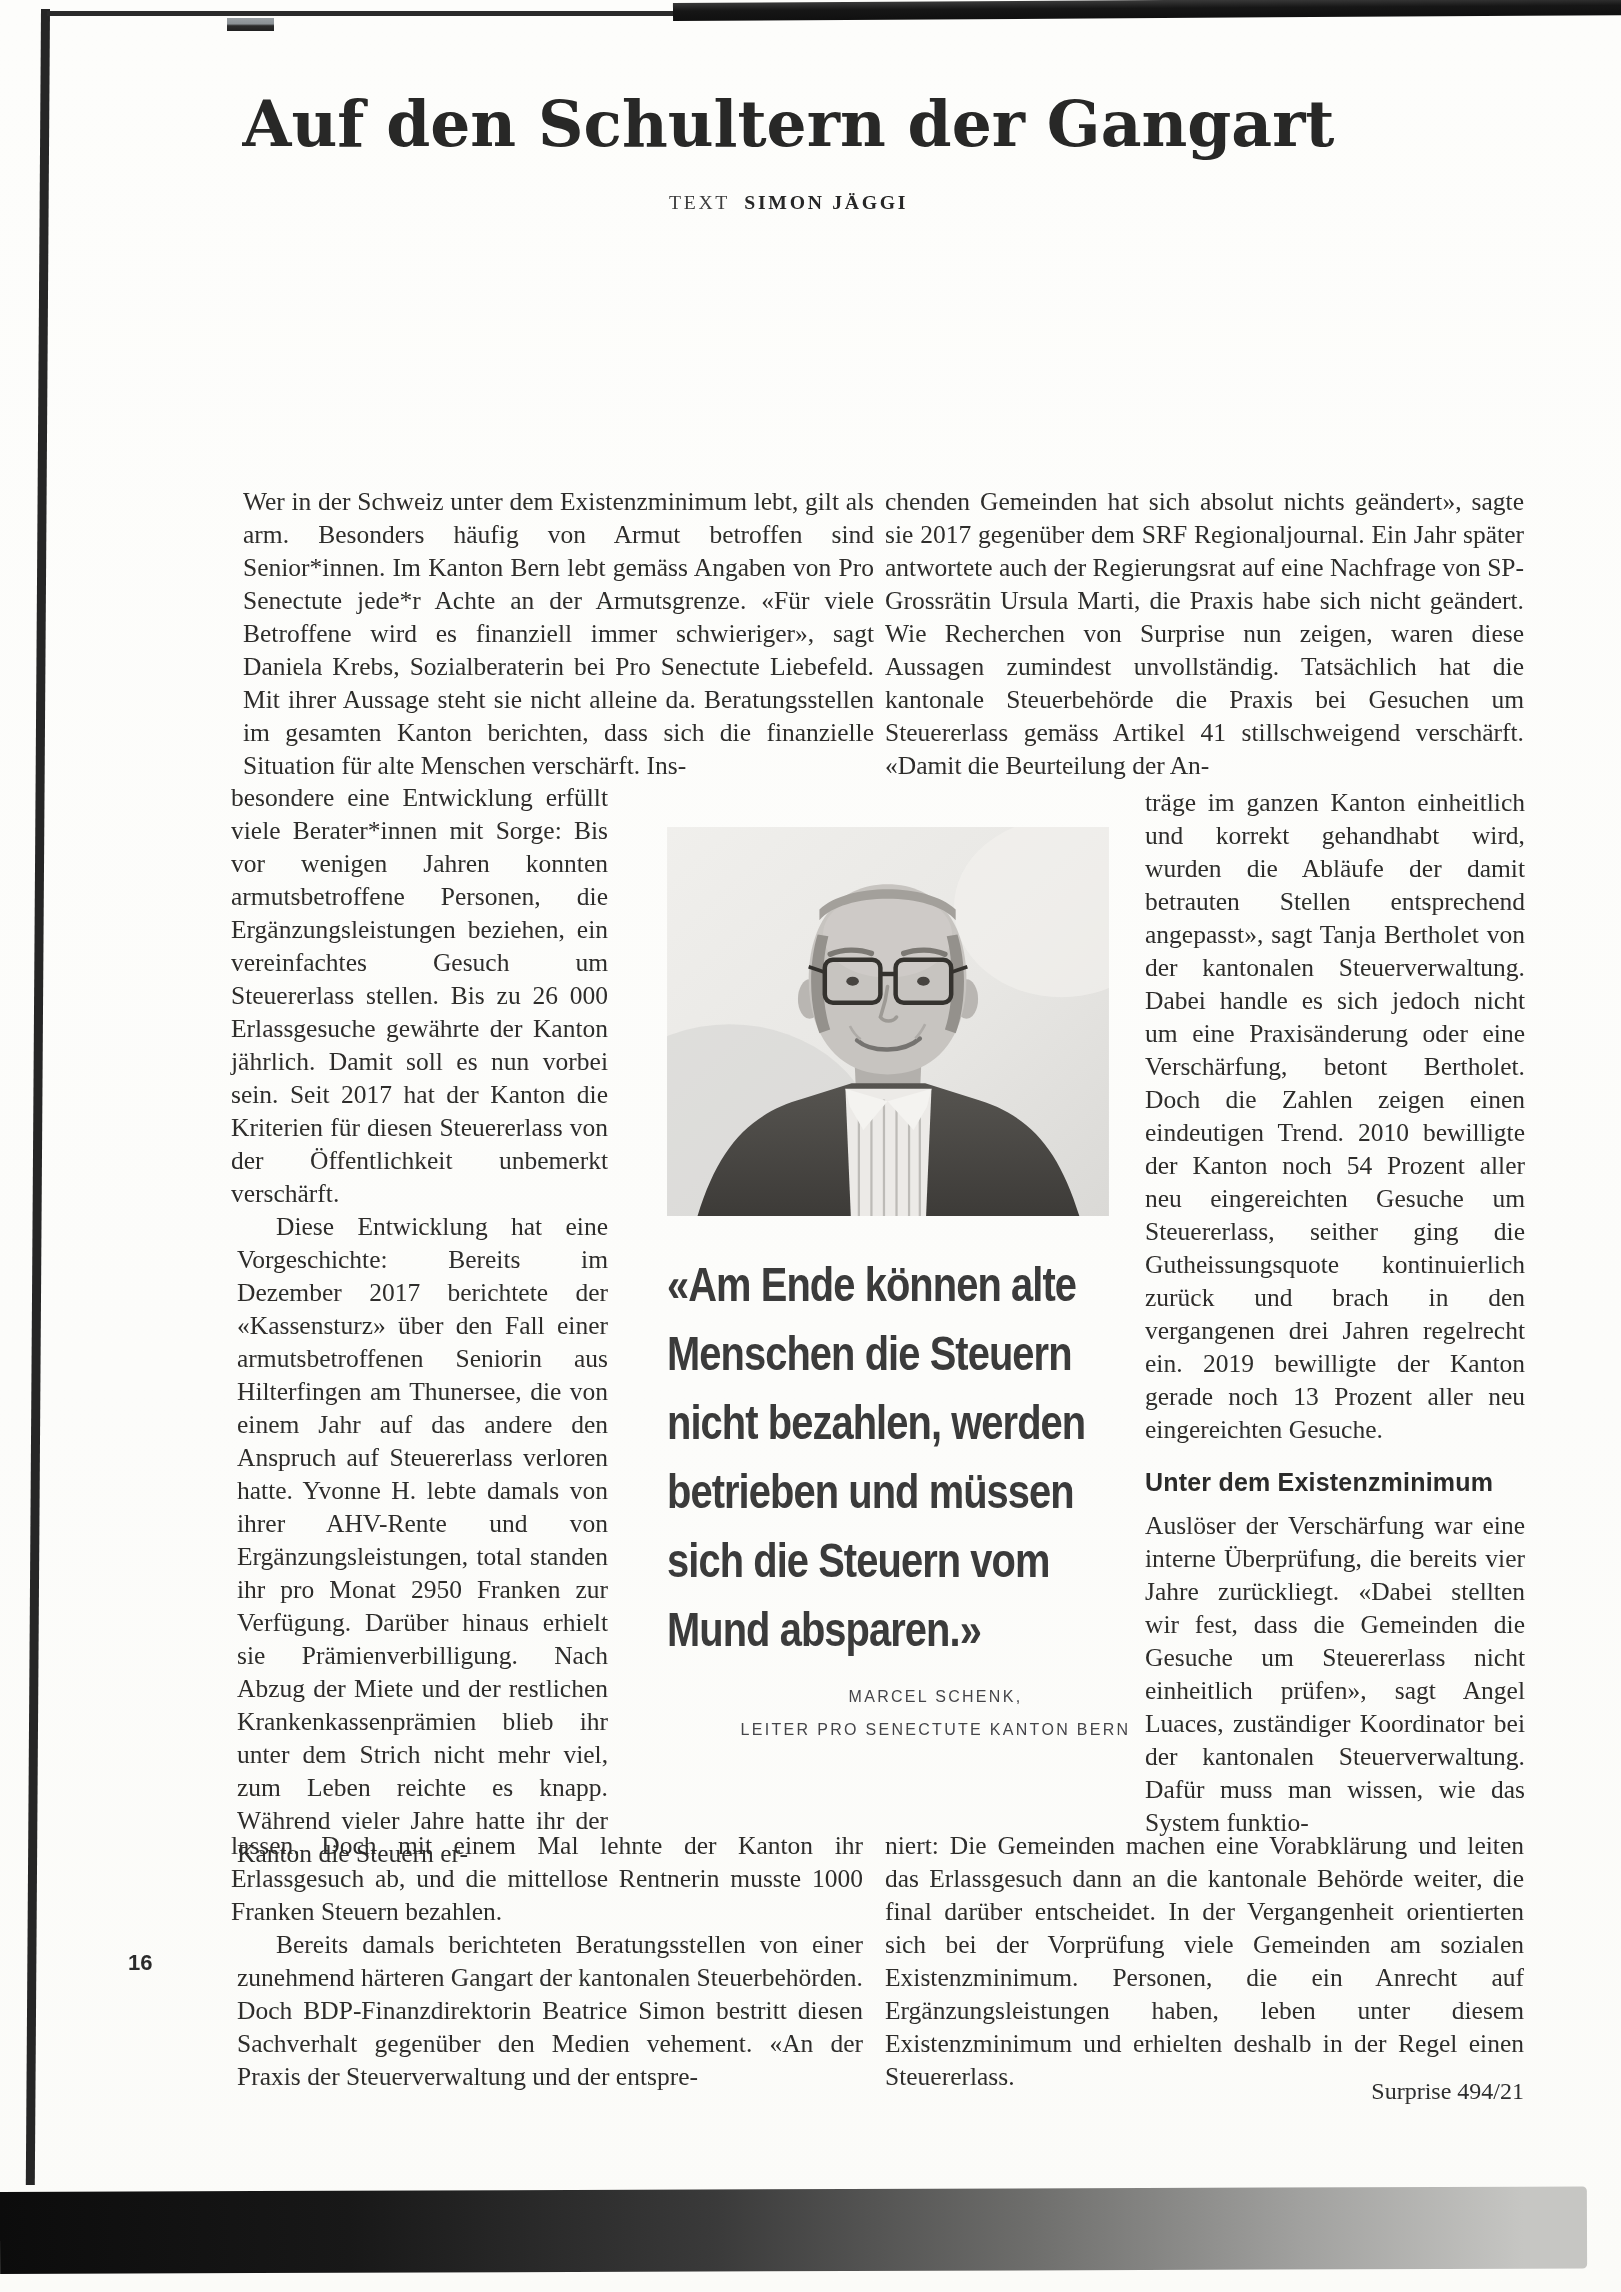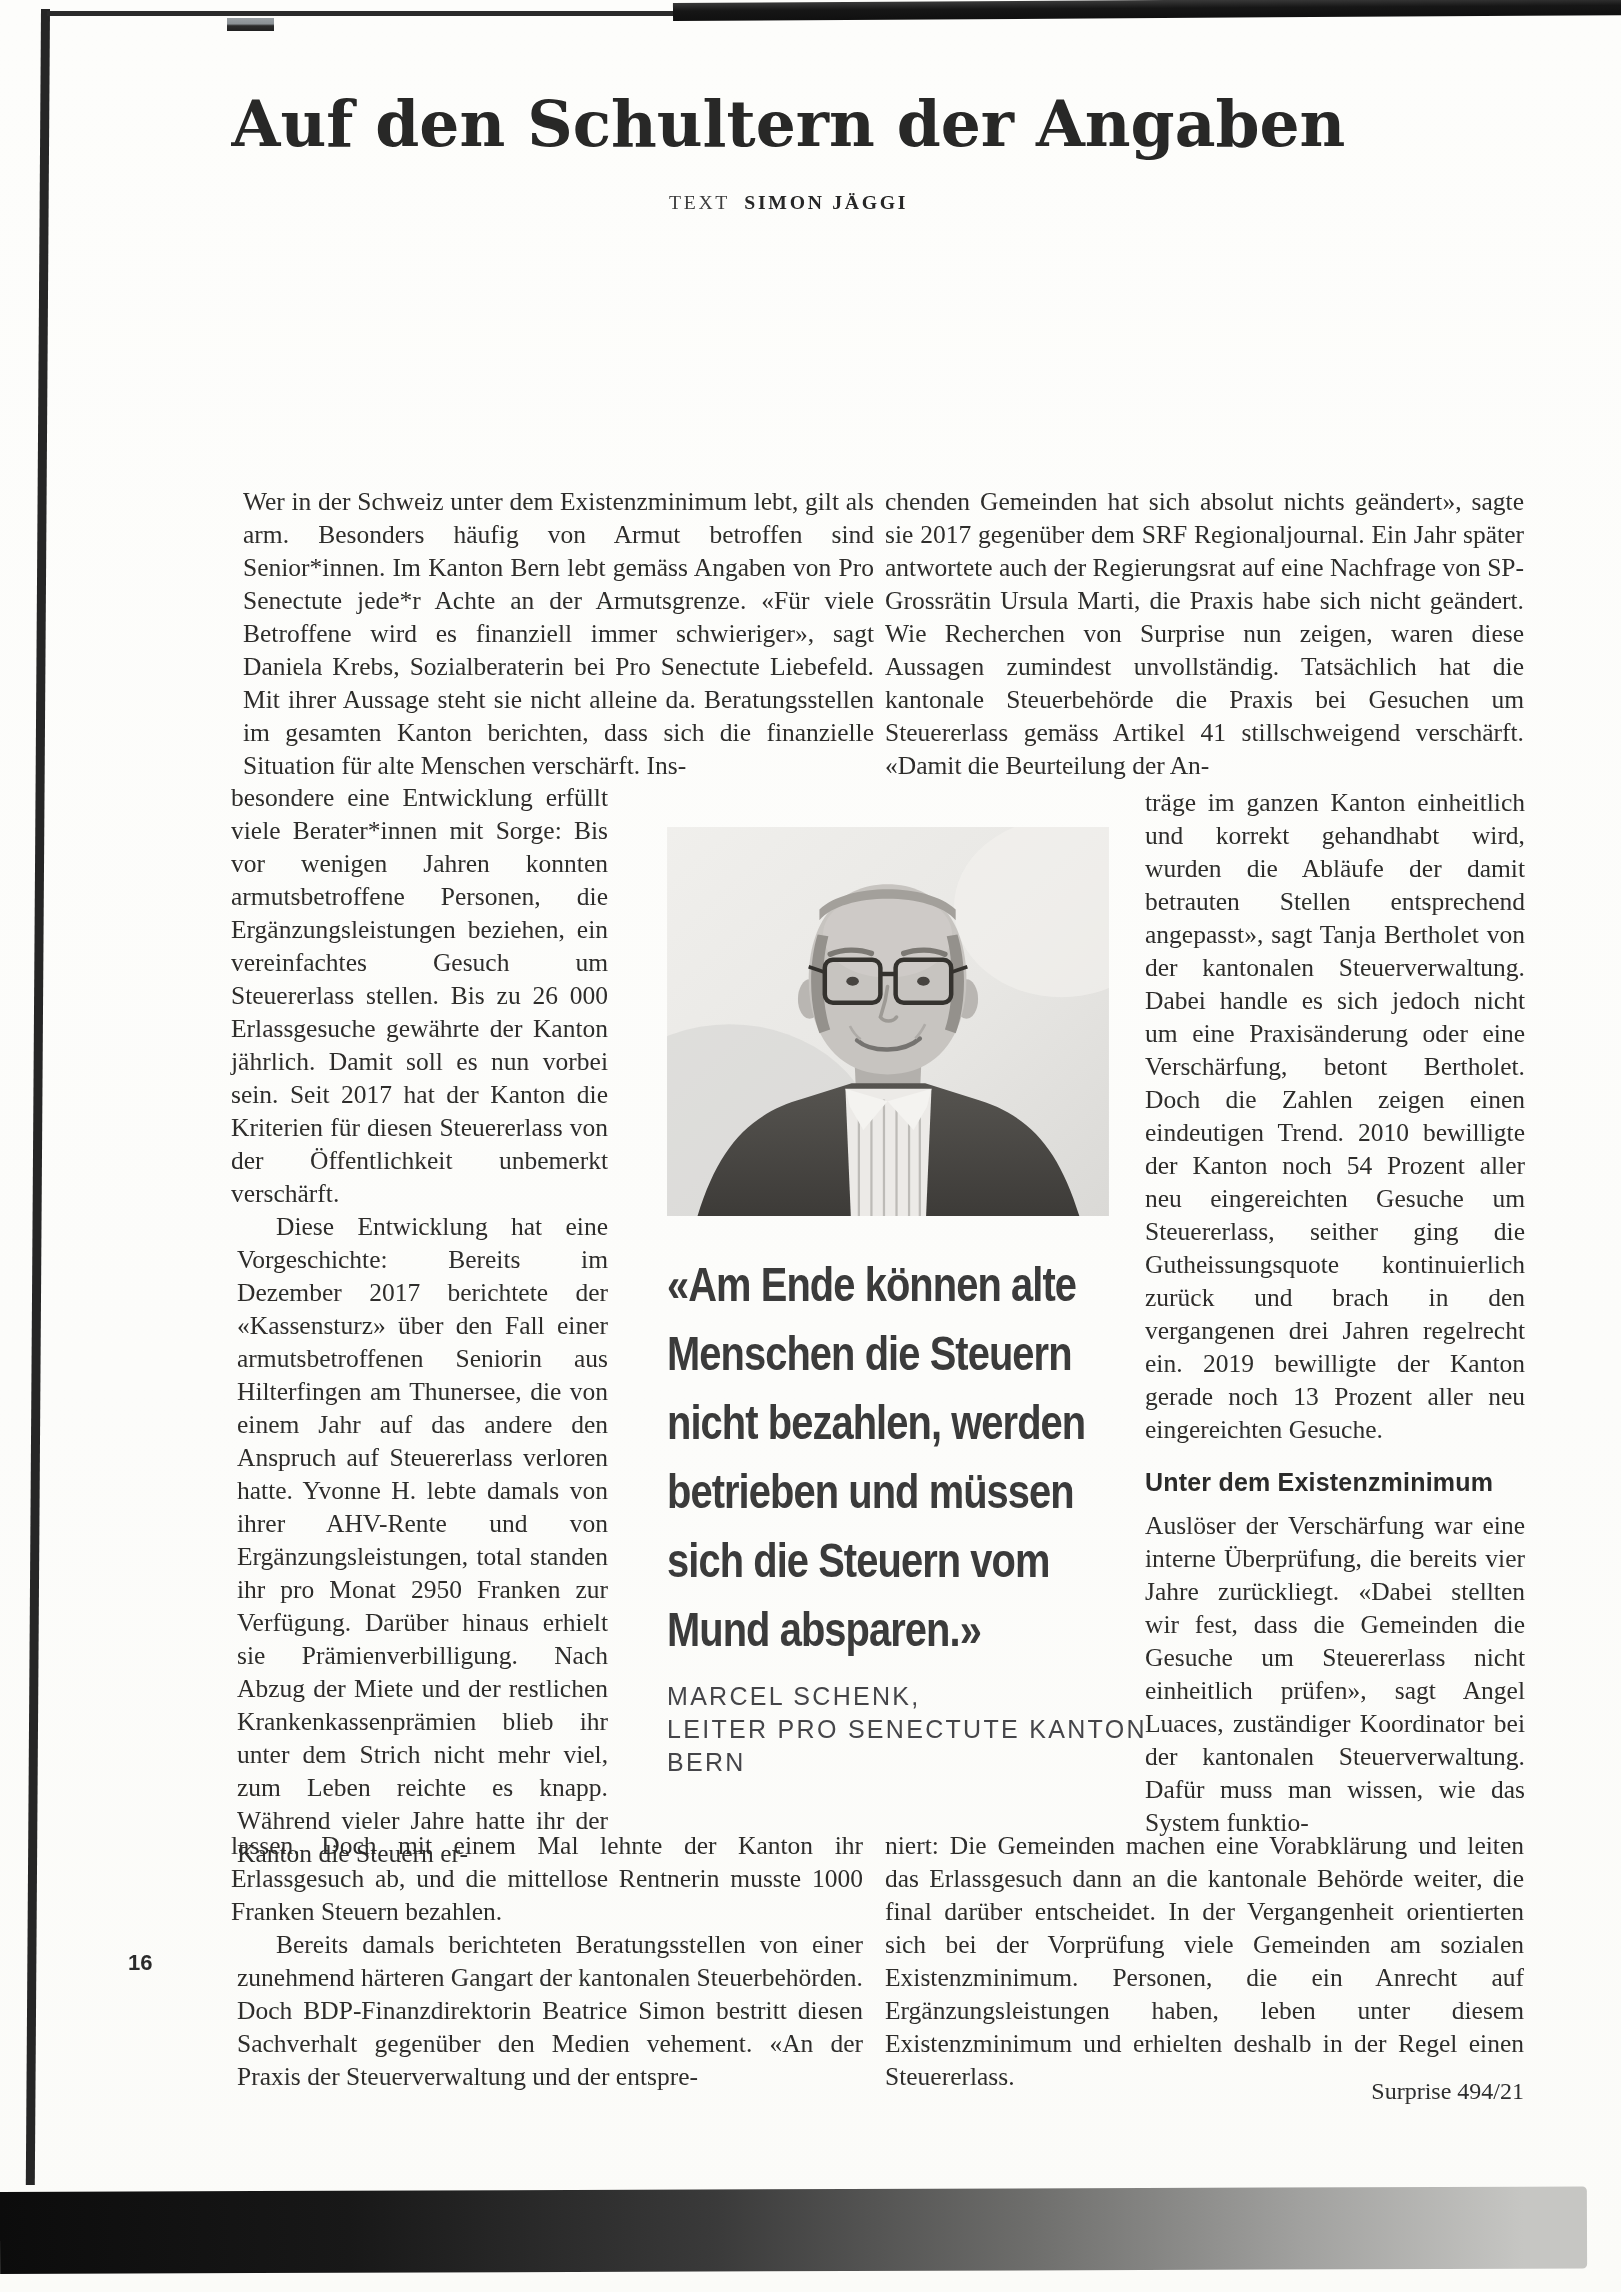--- a/index.html
+++ b/index.html
@@ -51,22 +51,22 @@
   .b-r3 { left:885px; top:1829px; width:639px; }
   .subheading { font-family:"Liberation Sans", sans-serif; font-weight:700; font-size:25px;
     color:#2b2b2a; margin:19.7px 0 10.7px; text-align:left; letter-spacing:0.2px; }
 
   
   .photo { position:absolute; left:667px; top:827px; width:442px; height:389px; }
   .quote-block { position:absolute; left:667px; top:1250px; width:537px; }
   .quote-text { font-family:"Liberation Sans", sans-serif; font-weight:700; font-size:48px;
     line-height:69px; letter-spacing:-1.1px; color:#3b3b3b;
     transform:scaleX(0.83); transform-origin:left top; text-align:left; }
-  .attribution { margin-top:16px; font-family:"Liberation Sans", sans-serif; font-size:25px;
-    letter-spacing:2.3px; color:#454549; line-height:33px; text-align:left; }
+  .attribution { margin-top:16px; font-family:"Liberation Sans", sans-serif; font-size:16px;
+    letter-spacing:2.3px; color:#454549; line-height:33px; text-align:center; }
 
   
   .page-num { position:absolute; left:128px; top:1950px; font-family:"Liberation Sans", sans-serif;
     font-weight:700; font-size:22px; color:#2b2b2b; }
   .issue { position:absolute; left:1245px; top:2078px; width:279px; text-align:right;
     font-size:24px; color:#2e2e2e; }
 </style>
 </head>
 <body>
 
@@ -75,21 +75,21 @@
   <div class="strip-yellow-top"></div>
   <div class="strip-yellow-mid"></div>
   <div class="strip-blue"></div>
   <div class="edge-line-left"></div>
   <div class="edge-line-top"></div>
   <div class="bar-top-right"></div>
   <div class="scan-dash"></div>
   <div class="shadow-bottom"></div>
 
   <div class="header">
-    <div class="title">Auf den Schultern der Angaben</div>
+    <div class="title">Auf den Schultern der Gangart</div>
     <div class="byline"><span class="byline-label">TEXT</span><span class="byline-author">SIMON JÄGGI</span></div>
   </div>
 
   <div class="tb b-l1">
     <p>Wer in der Schweiz unter dem Existenzminimum lebt, gilt als arm. Besonders häufig von Armut betroffen sind Senior*innen. Im Kanton Bern lebt gemäss Angaben von Pro Senectute jede*r Achte an der Armutsgrenze. «Für viele Betroffene wird es finanziell immer schwieriger», sagt Daniela Krebs, Sozialberaterin bei Pro Senectute Liebefeld. Mit ihrer Aussage steht sie nicht alleine da. Beratungsstellen im gesamten Kanton berichten, dass sich die finanzielle Situation für alte Menschen verschärft. Ins-</p>
   </div>
 
   <div class="tb b-l2">
     <p>besondere eine Entwicklung erfüllt viele Berater*innen mit Sorge: Bis vor wenigen Jahren konnten armutsbetroffene Personen, die Ergänzungsleistungen beziehen, ein vereinfachtes Gesuch um Steuererlass stellen. Bis zu 26 000 Erlassgesuche gewährte der Kanton jährlich. Damit soll es nun vorbei sein. Seit 2017 hat der Kanton die Kriterien für diesen Steuererlass von der Öffentlichkeit unbemerkt verschärft.</p>
     <p class="indent">Diese Entwicklung hat eine Vorgeschichte: Bereits im Dezember 2017 berichtete der «Kassensturz» über den Fall einer armutsbetroffenen Seniorin aus Hilterfingen am Thunersee, die von einem Jahr auf das andere den Anspruch auf Steuererlass verloren hatte. Yvonne H. lebte damals von ihrer AHV-Rente und von Ergänzungsleistungen, total standen ihr pro Monat 2950 Franken zur Verfügung. Darüber hinaus erhielt sie Prämienverbilligung. Nach Abzug der Miete und der restlichen Krankenkassenprämien blieb ihr unter dem Strich nicht mehr viel, zum Leben reichte es knapp. Während vieler Jahre hatte ihr der Kanton die Steuern er-</p>

